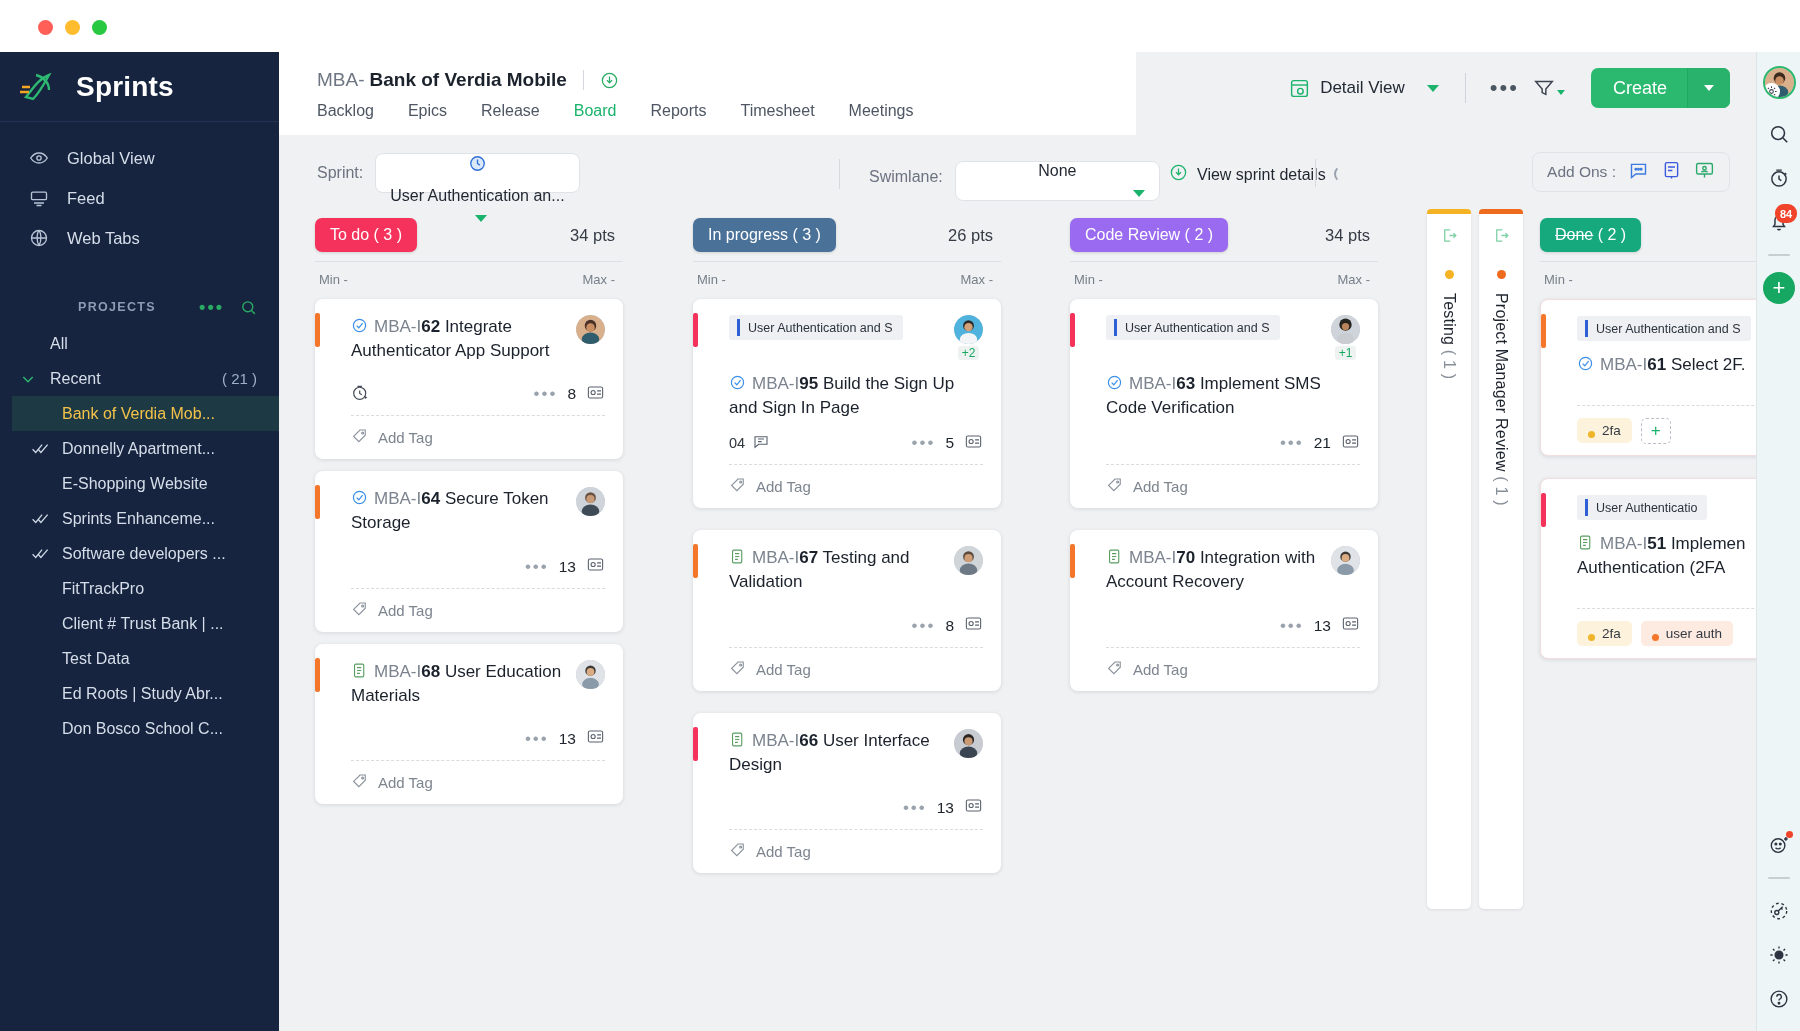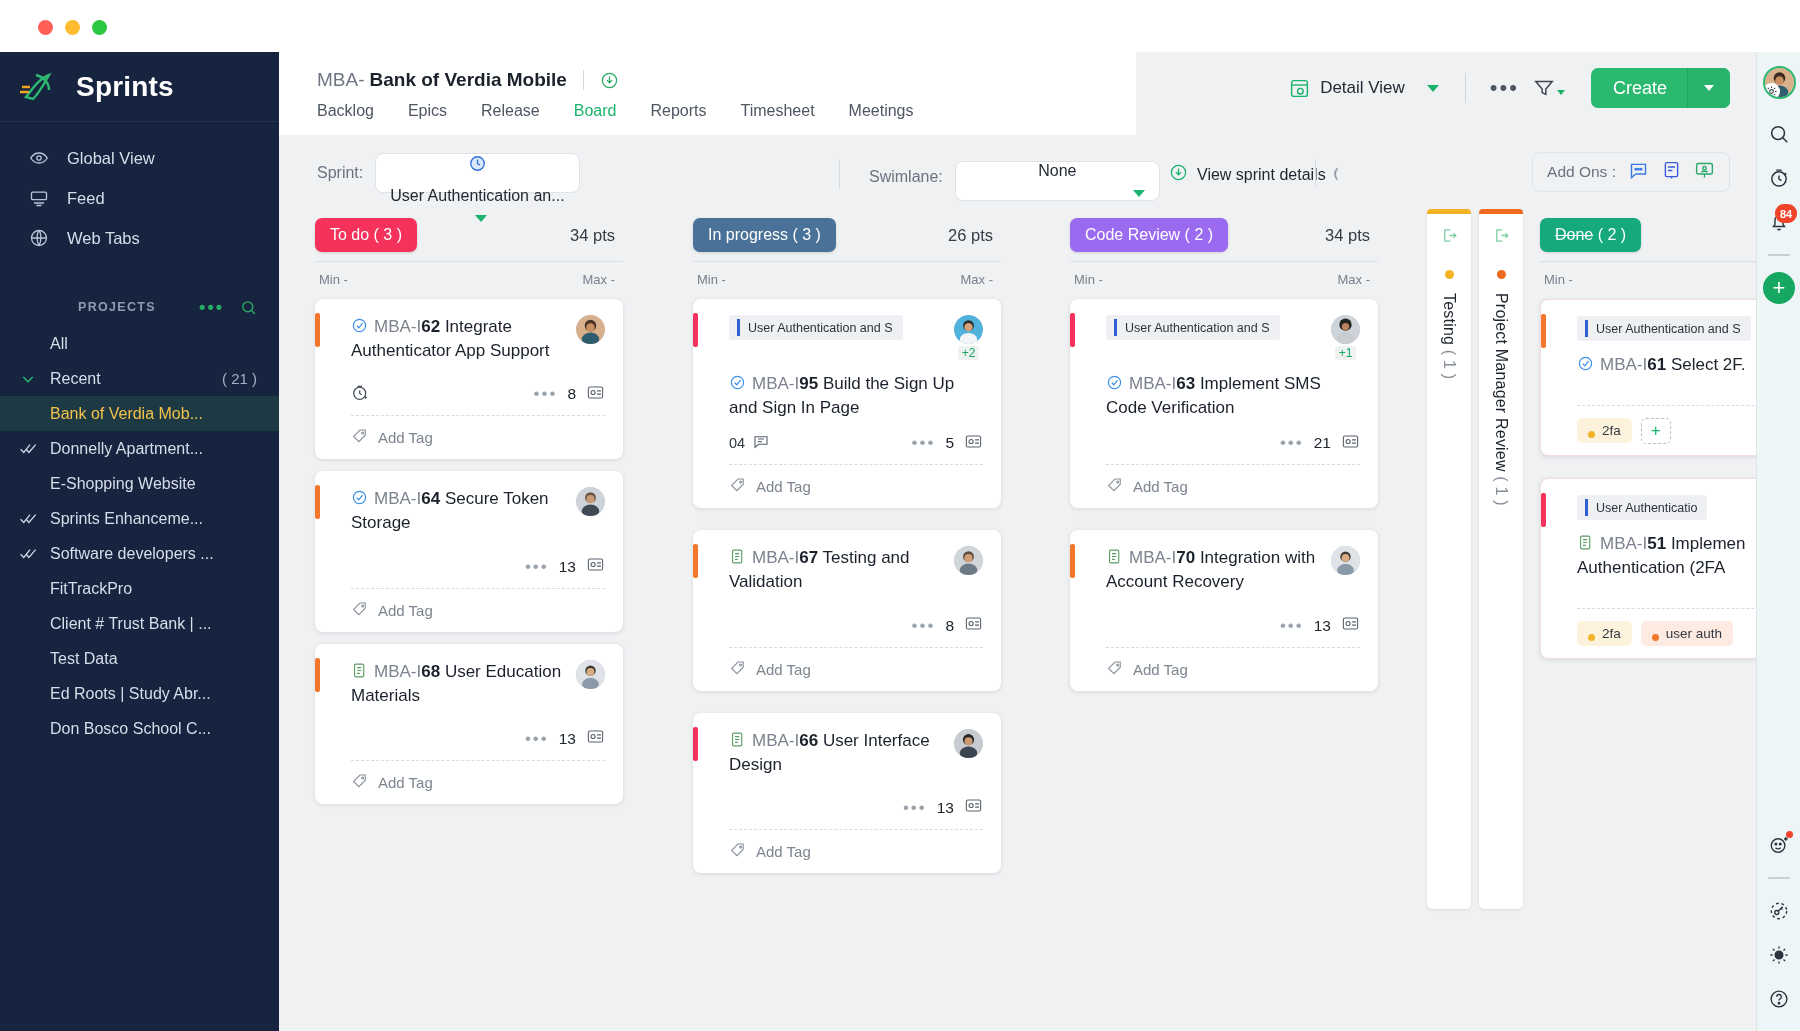--- a/index.html
+++ b/index.html
@@ -45,21 +45,21 @@
 
   .proj-item {
     display:flex; align-items:center; height:35px; padding-left:50px; font-size:16px;
     color:#d6deea; cursor:pointer; position:relative;
   }
   .proj-item .p-ico { position:absolute; left:18px; width:20px; display:flex;
                       align-items:center; justify-content:center; color:#cfd9e7; }
   .proj-item .p-count { margin-left:auto; padding-right:22px; font-size:15px; color:#9fb0c6; }
   .proj-item.active { background:#1d3a44; }
   .proj-item.active .p-label { color:#f3c24a; }
-  .proj-item.sub { padding-left:50px; }
+  .proj-item.sub { padding-left:50px;margin-left:12px; }
 
   
   .main { position:absolute; left:279px; top:52px; width:1477px; height:979px; background:#f0f1f3; }
 
   .header-card {
     position:absolute; left:0; top:0; width:1010px; height:83px; background:#fff;
     border-bottom-right-radius:26px;
   }
   .proj-title { position:absolute; left:38px; top:17px; display:flex; align-items:center; gap:0; }
   .pt-key { font-size:19px; color:#6d7682; }

